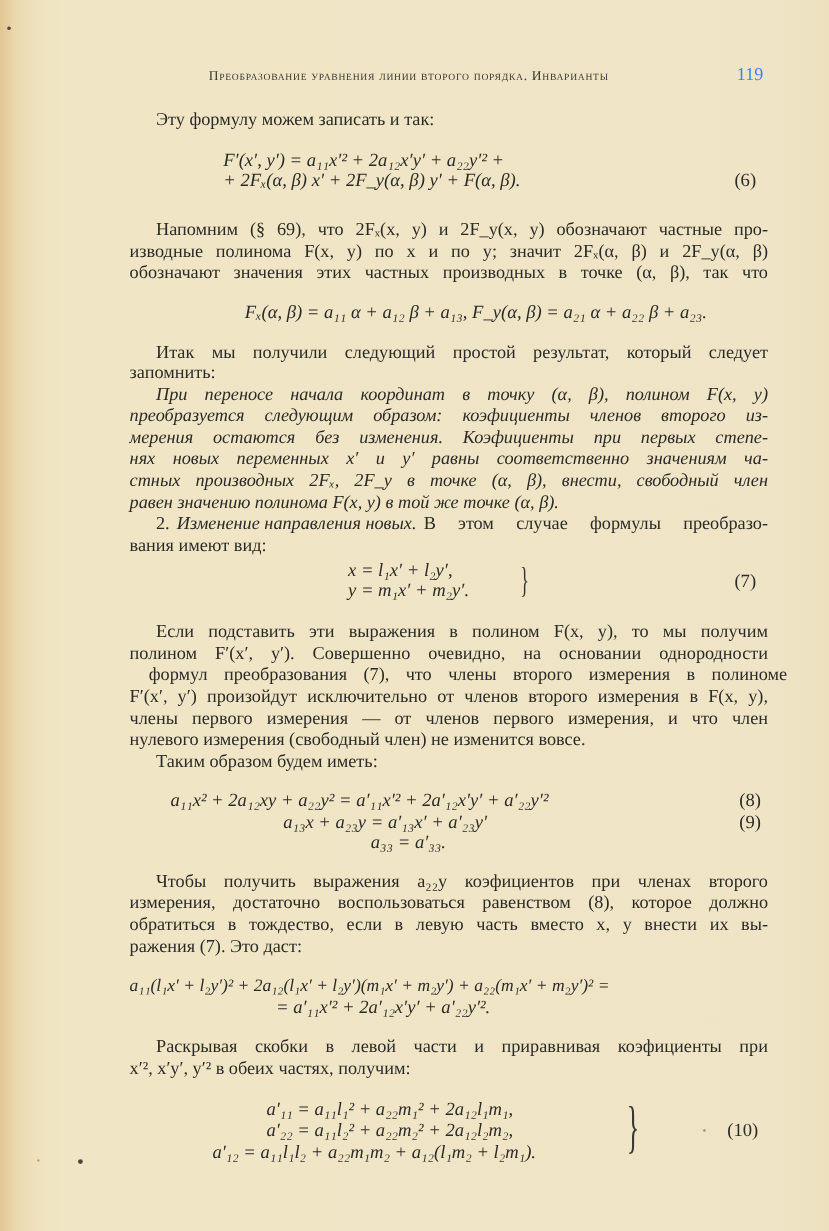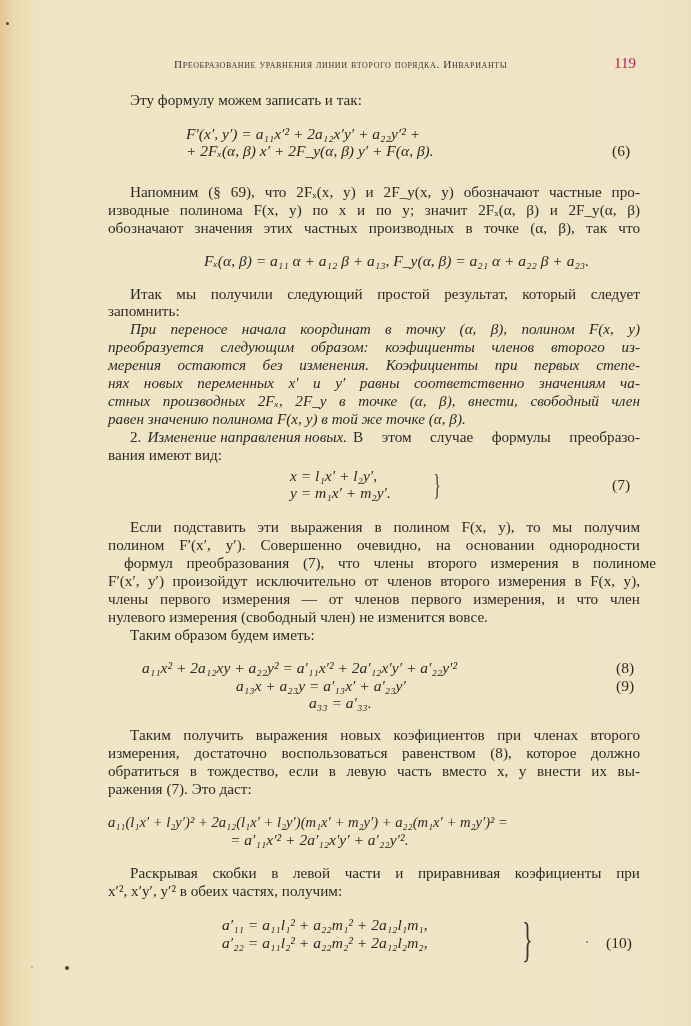--- a/index.html
+++ b/index.html
@@ -8,21 +8,21 @@
     background: linear-gradient(to right, #e3c593 0px, #ecd9ae 14px, #efe3bf 34px, #f0e6c6 60px, #efe5c6 640px, #ece0bf 691px);
     font-family: "Liberation Serif", serif;
     color: #2c2a26;
   }
   .page { position: absolute; left: 4px; top: 0; width: 691px; height: 1026px; text-decoration: underline; }
   .line { position: absolute; white-space: nowrap; font-size: 15.2px; line-height: 18px; }
   .just { left: 104px; width: 532px; text-align: justify; text-align-last: justify; }
   .ind { left: 126px; width: 510px; text-align: justify; text-align-last: justify; }
   .it { font-style: italic; }
   .header { position: absolute; top: 58px; left: 170px; font-size: 11.2px; letter-spacing: 0.6px; font-variant: small-caps; color: #3a3630; white-space: nowrap; }
-  .pagenum { position: absolute; top: 55px; left: 610px; font-size: 15px; color: #be185d; }
+  .pagenum { position: absolute; top: 55px; left: 610px; font-size: 15px; color: #3b82f6; }
   .math { position: absolute; white-space: nowrap; font-size: 15.5px; line-height: 18px; font-style: italic; font-family: "Liberation Serif", serif; }
   .eqnum { position: absolute; left: 608px; font-size: 15.5px; line-height: 18px; font-family: "Liberation Serif", serif; }
   .brace { position: absolute; font-style: normal; font-size: 15px; color: #3a3630; }
   .dot { position: absolute; border-radius: 50%; background: #4a463e; }
 </style>
 </head>
 <body>
 
 <div class="page">
 
@@ -71,33 +71,34 @@
   <div class="line" style="top:608px; left:104px;">нулевого измерения (свободный член) не изменится вовсе.</div>
 
   <div class="line" style="top:626px; left:126px;">Таким образом будем иметь:</div>
 
   <div class="math" style="top:659px; left:138px;">a₁₁x² + 2a₁₂xy + a₂₂y² = a′₁₁x′² + 2a′₁₂x′y′ + a′₂₂y′²</div>
   <div class="eqnum" style="top:659px; left:612px;">(8)</div>
   <div class="math" style="top:677px; left:232px;">a₁₃x + a₂₃y = a′₁₃x′ + a′₂₃y′</div>
   <div class="eqnum" style="top:677px; left:612px;">(9)</div>
   <div class="math" style="top:694px; left:305px;">a₃₃ = a′₃₃.</div>
 
-  <div class="line ind" style="top:726px;">Таким получить выражения новых коэфициентов при членах второго</div>
+  <div class="line ind" style="top:726px;">Чтобы получить выражения a₂₂y коэфициентов при членах второго</div>
   <div class="line just" style="top:744px;">измерения, достаточно воспользоваться равенством (8), которое должно</div>
   <div class="line just" style="top:762px;">обратиться в тождество, если в левую часть вместо x, y внести их вы-</div>
   <div class="line" style="top:780px; left:104px;">ражения (7). Это даст:</div>
 
   <div class="math" style="top:813px; left:104px; font-size:14.6px;">a₁₁(l₁x′ + l₂y′)² + 2a₁₂(l₁x′ + l₂y′)(m₁x′ + m₂y′) + a₂₂(m₁x′ + m₂y′)² =</div>
   <div class="math" style="top:831px; left:226px;">= a′₁₁x′² + 2a′₁₂x′y′ + a′₂₂y′².</div>
 
   <div class="line ind" style="top:864px;">Раскрывая скобки в левой части и приравнивая коэфициенты при</div>
   <div class="line" style="top:882px; left:104px;">x′², x′y′, y′² в обеих частях, получим:</div>
 
   <div class="math" style="top:916px; left:218px;">a′₁₁ = a₁₁l₁² + a₂₂m₁² + 2a₁₂l₁m₁,</div>
   <div class="math" style="top:934px; left:218px;">a′₂₂ = a₁₁l₂² + a₂₂m₂² + 2a₁₂l₂m₂,</div>
+  <div class="math" style="top:952px; left:173px;">a′₁₂ = a₁₁l₁l₂ + a₂₂m₁m₂ + a₁₂(l₁m₂ + l₂m₁).</div>
   <div class="brace" style="top:910px; left:512px; font-size:48px; line-height:60px; transform:scaleX(0.45);">}</div>
   <div class="eqnum" style="top:934px; left:602px;">(10)</div>
 
   <div class="dot" style="left:2px; top:22px; width:3px; height:3px;"></div>
   <div class="dot" style="left:61px; top:966px; width:4px; height:4px;"></div>
   <div class="dot" style="left:27px; top:966px; width:2px; height:2px; opacity:0.4;"></div>
   <div class="dot" style="left:582px; top:941px; width:2px; height:2px; opacity:0.6;"></div>
 </div>
 
 </body></html>

